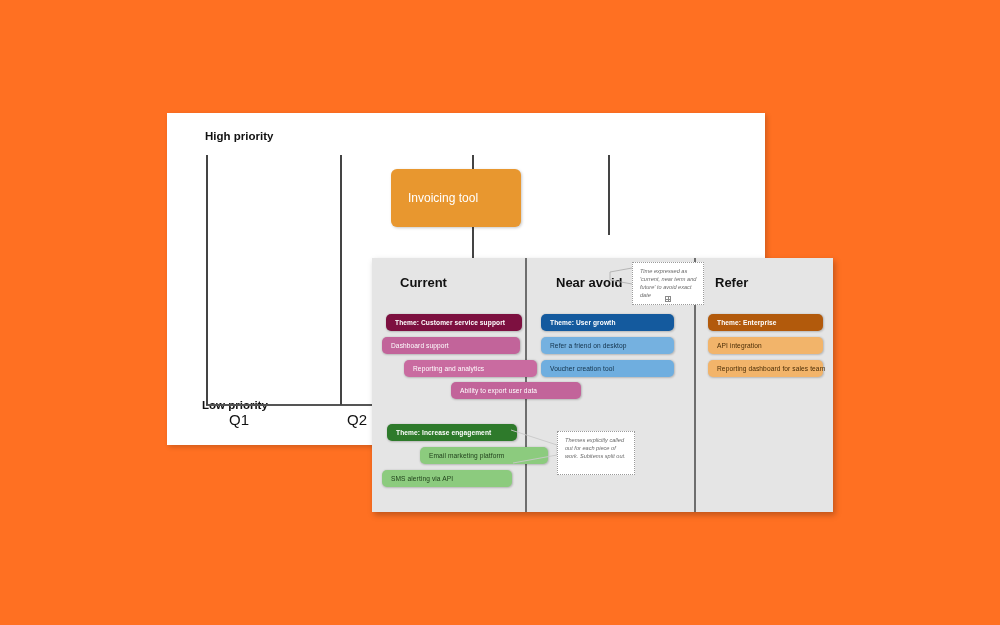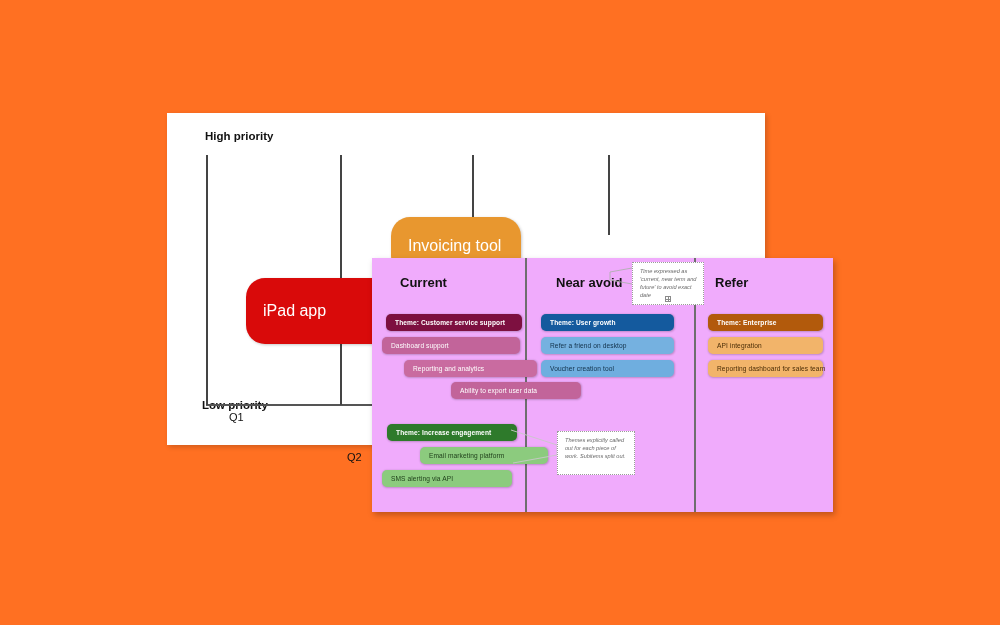--- a/index.html
+++ b/index.html
@@ -30,55 +30,54 @@
     position: absolute;
     font-weight: bold;
     font-size: 11.5px;
     color: #111111;
     white-space: nowrap;
   }
   #label-high { left: 38px; top: 17px; }
   #label-low  { left: 35px; top: 286px; }
   .q-label {
     position: absolute;
-    font-size: 11px;
+    font-size: 15px;
     color: #111111;
     white-space: nowrap;
   }
   #label-q1 { left: 62px; top: 298px; }
-  #label-q2 { left: 180px; top: 298px; margin-top: 40px; }
+  #label-q2 { left: 180px; top: 298px; }
 
   .axis-line {
     position: absolute;
     background: #555555;
   }
   #axis-y { left: 39px; top: 42px; width: 1.5px; height: 250px; }
   #axis-x { left: 39px; top: 291px; width: 330px; height: 1.5px; }
 
   .gridline {
     position: absolute;
     width: 1.6px;
     background: #444444;
   }
   #grid-1 { left: 39px;  top: 42px; height: 250px; }
   #grid-2 { left: 173px; top: 42px; height: 250px; }
   #grid-3 { left: 305px; top: 42px; height: 198px; }
   #grid-4 { left: 441px; top: 42px; height: 80px; }
 
   .roadmap-bar {
     position: absolute;
-    border-radius: 19px;
+    border-radius: 6px;
     color: #FFFFFF;
-    font-size: 16px;
+    font-size: 12px;
     display: flex;
     align-items: center;
     padding-left: 17px;
     box-sizing: border-box;
     box-shadow: 1px 1px 3px rgba(0,0,0,0.22);
-    margin-top: 48px;
   }
   #bar-invoicing {
     left: 224px; top: 56px; width: 130px; height: 58px;
     background: #E8972F;
   }
   #bar-ipad {
     left: 79px; top: 117px; width: 245px; height: 66px;
     background: #D90A0A;
   }
   #bar-crm-real {
@@ -94,21 +93,21 @@
     background: #56A948;
   }
 
   
   #front-panel {
     position: absolute;
     left: 372px;
     top: 258px;
     width: 461px;
     height: 254px;
-    background: #f0abfc;
+    background: #e5e5e5;
     box-shadow: 2px 3px 6px rgba(0,0,0,0.25);
   }
   .col-divider {
     position: absolute;
     top: 0;
     width: 2px;
     height: 254px;
     background: #6E6E6E;
   }
   #divider-1 { left: 153px; }
@@ -217,21 +216,20 @@
 
   <div class="axis-line" id="axis-y"></div>
   <div class="axis-line" id="axis-x"></div>
 
   <div class="gridline" id="grid-1"></div>
   <div class="gridline" id="grid-2"></div>
   <div class="gridline" id="grid-3"></div>
   <div class="gridline" id="grid-4"></div>
 
   <div class="roadmap-bar" id="bar-invoicing">Invoicing tool</div>
-  <div class="roadmap-bar" id="bar-ipad">iPad app</div>
   <div id="bar-crm-real">CRM</div>
 </div>
 
 <div id="front-panel">
 
   <div class="col-divider" id="divider-1"></div>
   <div class="col-divider" id="divider-2"></div>
 
   <div class="col-heading" id="head-current">Current</div>
   <div class="col-heading" id="head-near">Near avoid</div>

